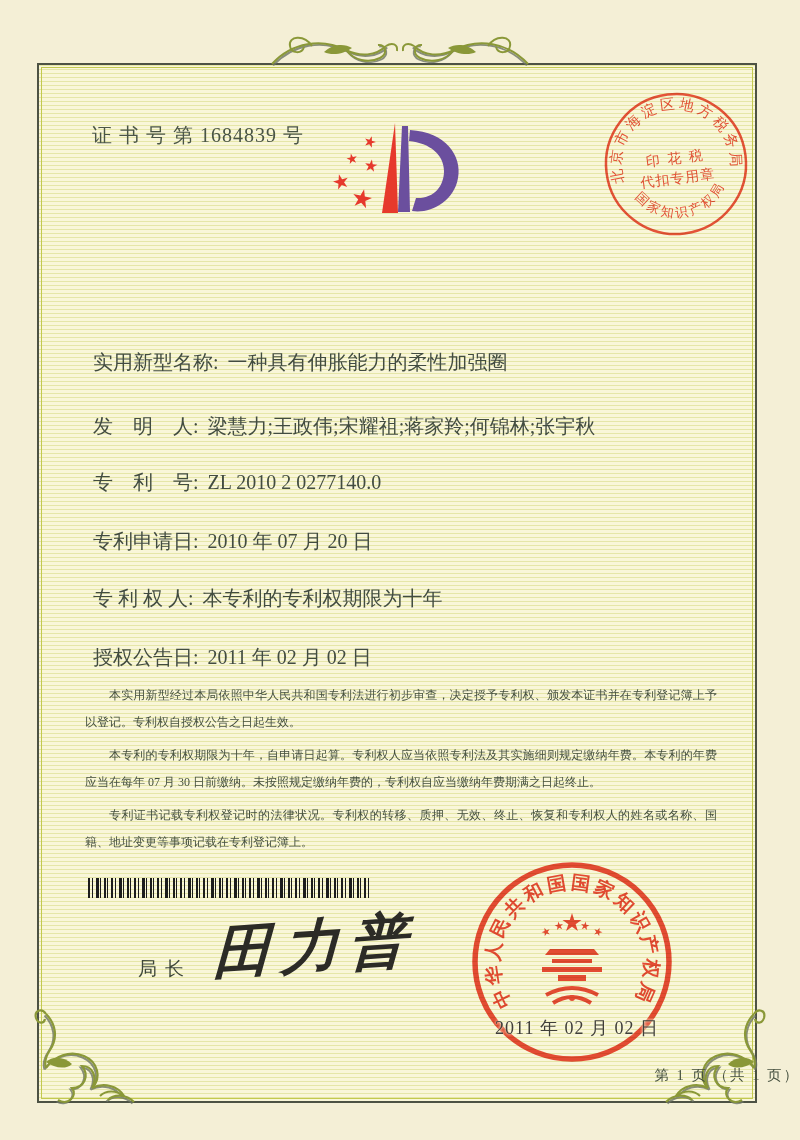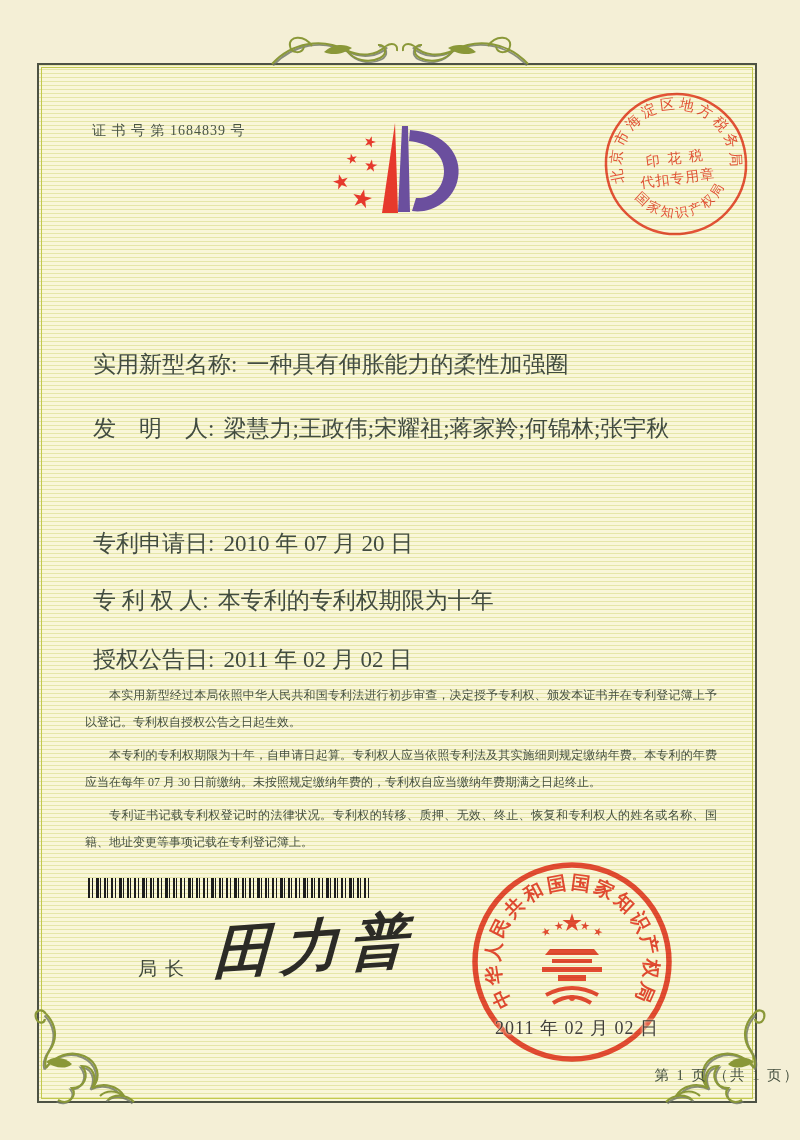--- a/index.html
+++ b/index.html
@@ -19,29 +19,29 @@
     background:
       repeating-linear-gradient(180deg, rgba(205,210,108,.45) 0px, rgba(205,210,108,.45) 1px, rgba(0,0,0,0) 1px, rgba(0,0,0,0) 4px),
       #f9f6d9;
   }
   .frame::before {
     content:""; position:absolute; inset:2px;
     border:1px solid #c3c94e; pointer-events:none;
   }
 
   .cert-no {
-    left:92px; top:122px; font-size:14px; color:#4a5546; letter-spacing:1px;
+    left:92px; top:122px; font-size:20px; color:#4a5546; letter-spacing:1px;
   }
 
   .title {
     left:0; right:0; top:231px; text-align:center;
     font-size:44px; font-weight:700; color:#222220; letter-spacing:9px;
   }
 
-  .field { left:93px; font-size:23px; color:#424c40; white-space:nowrap; }
+  .field { left:93px; font-size:20px; color:#424c40; white-space:nowrap; }
   .field .lbl { }
   .field .val { margin-left:9px; }
 
   .paras {
     left:85px; top:682px; width:632px;
     font-size:12px; line-height:27px; color:#45503f;
     text-align:justify;
   }
   .paras p { text-indent:2em; margin-bottom:6px; }
 
@@ -165,20 +165,23 @@
       <textPath href="#stampBotArc" startOffset="2">国家知识产权局</textPath>
     </text>
   </svg>
 
 
   <div class="abs field" style="top:349px">
     <span class="lbl">实用新型名称:</span><span class="val">一种具有伸胀能力的柔性加强圈</span>
   </div>
   <div class="abs field" style="top:413px">
     <span class="lbl">发　明　人:</span><span class="val">梁慧力;王政伟;宋耀祖;蒋家羚;何锦林;张宇秋</span>
+  </div>
+  <div class="abs field" style="top:469px">
+    <span class="lbl">专　利　号:</span><span class="val">ZL 2010 2 0277140.0</span>
   </div>
   <div class="abs field" style="top:528px">
     <span class="lbl">专利申请日:</span><span class="val">2010 年 07 月 20 日</span>
   </div>
   <div class="abs field" style="top:585px">
     <span class="lbl">专 利 权 人:</span><span class="val">本专利的专利权期限为十年</span>
   </div>
   <div class="abs field" style="top:644px">
     <span class="lbl">授权公告日:</span><span class="val">2011 年 02 月 02 日</span>
   </div>

